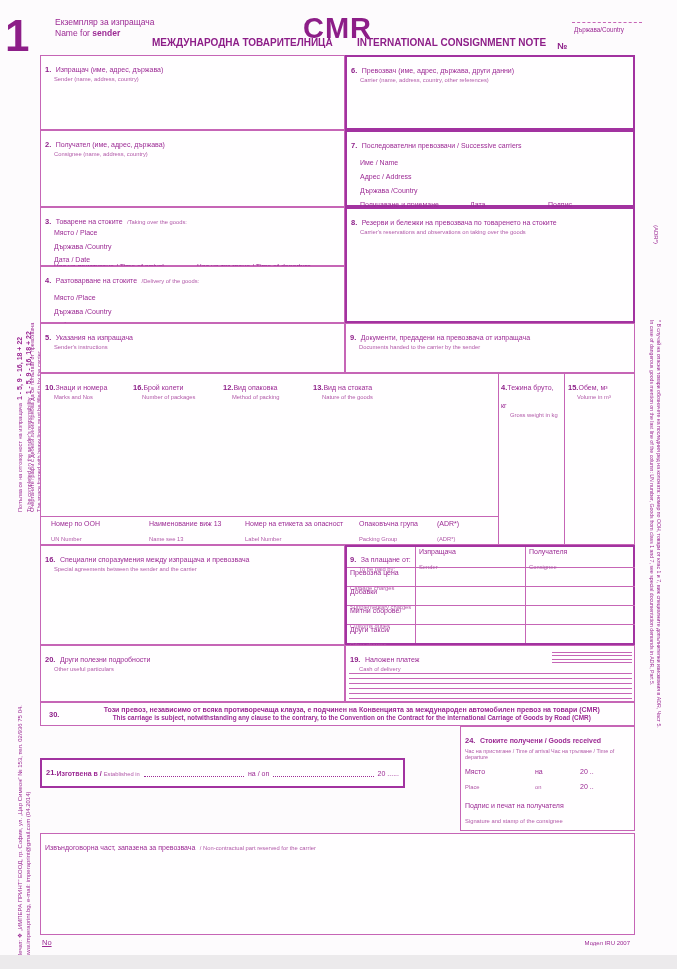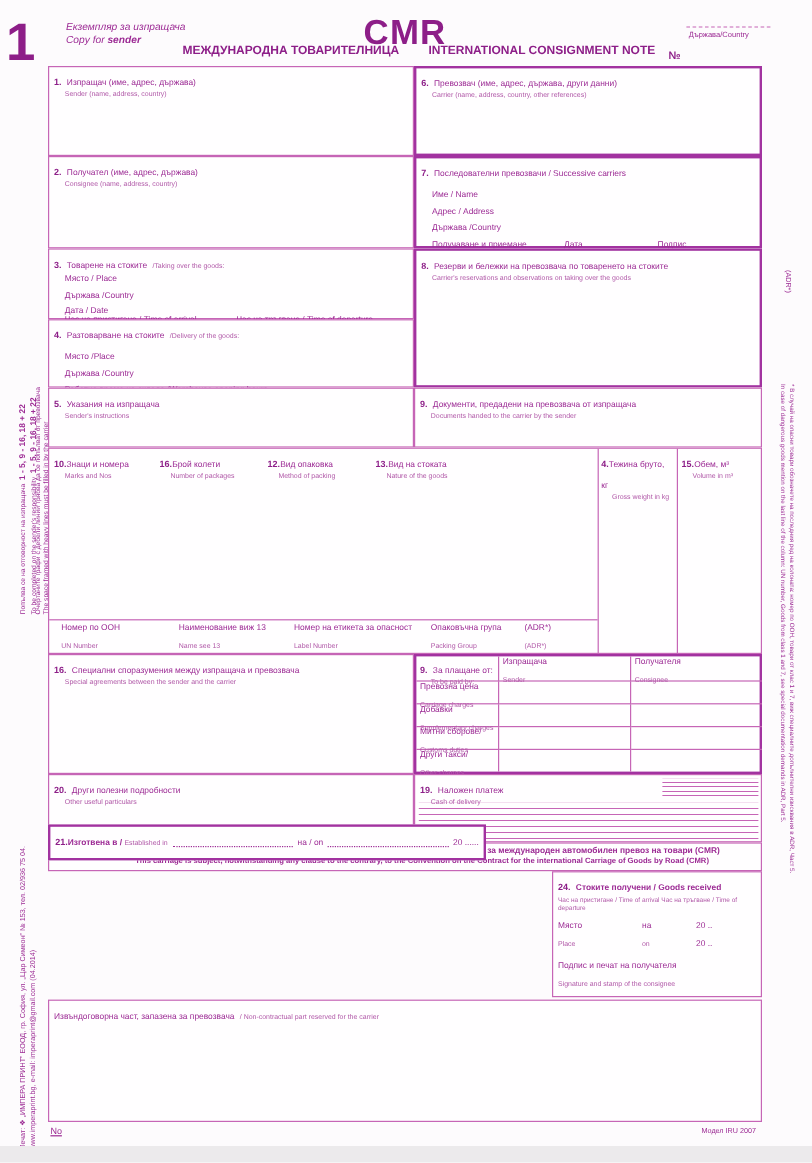--- a/index.html
+++ b/index.html
@@ -37,23 +37,23 @@
   .grid17 > div:nth-child(3n){border-right:none;}
   .grid17 > div:nth-last-child(-n+3){border-bottom:none;}
 </style>
 </head>
 <body>
 
 <div class="page">
 
   <div class="abs" style="left:5px;top:14px;font-size:44px;font-weight:bold;color:var(--txd);line-height:1;">1</div>
 
-  <div class="abs" style="left:55px;top:17px;font-size:8.5px;line-height:1.35;font-style:italic;">
+  <div class="abs" style="left:55px;top:17px;font-size:8.5px;line-height:1.35;">
     <div>Екземпляр за изпращача</div>
-    <div><span>Copy for </span><b>sender</b></div>
+    <div><span>Name for </span><b>sender</b></div>
   </div>
 
   <div class="abs" style="left:152px;top:37px;font-size:10px;font-weight:bold;color:var(--txd);">МЕЖДУНАРОДНА ТОВАРИТЕЛНИЦА</div>
 
   <div class="abs" style="left:303px;top:12px;font-size:29px;font-weight:bold;color:var(--txd);letter-spacing:1px;">CMR</div>
 
   <div class="abs" style="left:357px;top:37px;font-size:10px;font-weight:bold;color:var(--txd);">INTERNATIONAL CONSIGNMENT NOTE</div>
   <div class="abs" style="left:557px;top:41px;font-size:9px;font-weight:bold;color:var(--txd);">№</div>
 
   <div class="abs" style="left:572px;top:22px;width:70px;border-top:1px dashed var(--ln);"></div>
@@ -279,21 +279,21 @@
     </div>
 
     <div class="box" style="left:0;top:647px;width:595px;height:24px;display:flex;align-items:center;">
       <span class="num" style="margin:0 10px 0 8px;">30.</span>
       <span style="flex:1;text-align:center;line-height:1.4;">
         <span class="bg" style="display:block;font-weight:bold;">Този превоз, независимо от всяка противоречаща клауза, е подчинен на Конвенцията за международен автомобилен превоз на товари (CMR)</span>
         <span style="display:block;font-size:6.4px;font-weight:bold;color:var(--tx);">This carriage is subject, notwithstanding any clause to the contrary, to the Convention on the Contract for the international Carriage of Goods by Road (CMR)</span>
       </span>
     </div>
 
-    <div class="box bold pad" style="left:0;top:632px;width:365px;height:30px;">
+    <div class="box bold pad" style="left:0;top:703px;width:365px;height:30px;">
       <span class="flexline" style="margin-top:6px;">
         <span class="num">21.</span>
         <span class="bg" style="font-weight:bold;">Изготвена в /</span>
         <span class="en" style="margin-left:2px;">Established in</span>
         <span class="dotted" style="max-width:120px;"></span>
         <span class="bg">на / on</span>
         <span class="dotted" style="max-width:130px;"></span>
         <span class="bg">20 ......</span>
       </span>
     </div>

